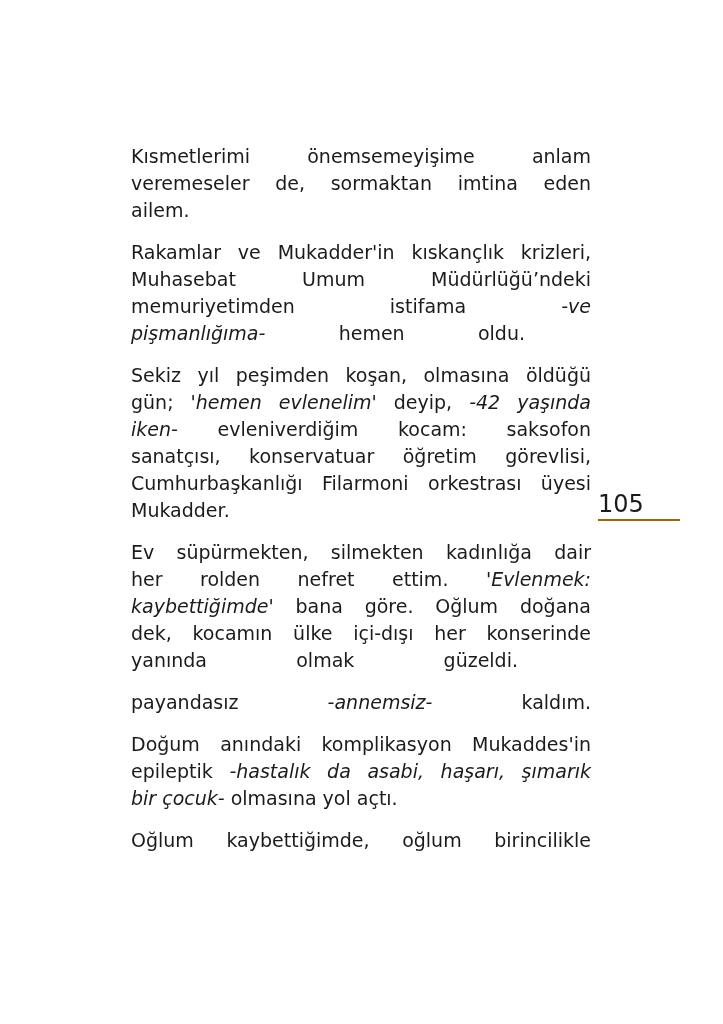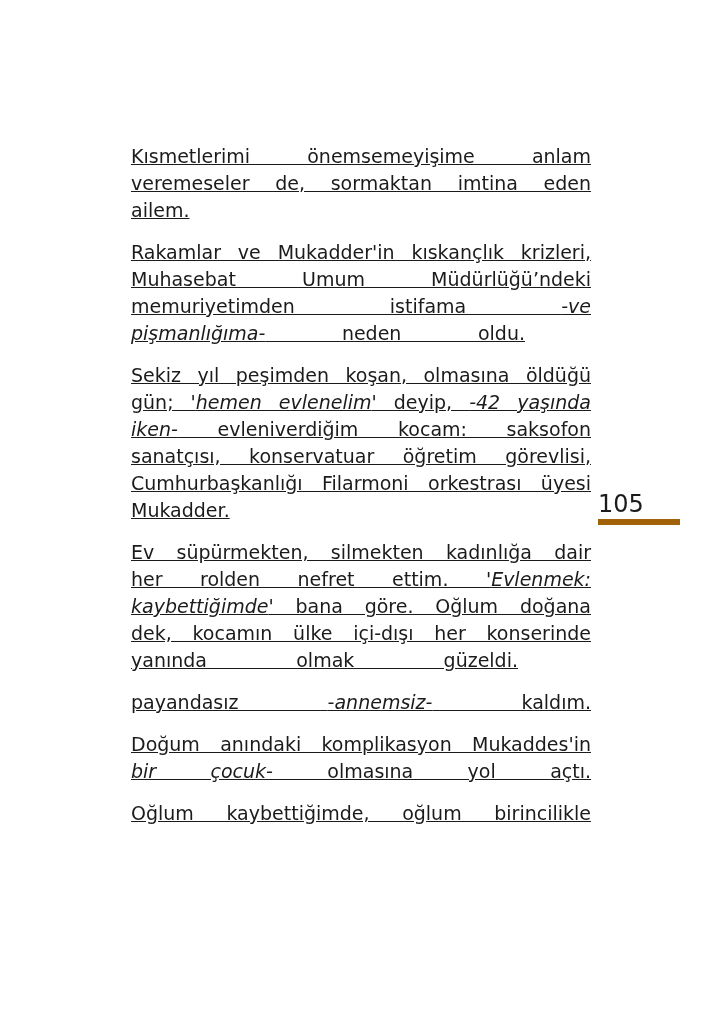--- a/index.html
+++ b/index.html
@@ -26,21 +26,20 @@
     width: 460px;
     font-size: 19px;
     line-height: 27px;
   }
   .para {
     margin: 0 0 15px 0;
   }
   .line {
     text-align: justify;
     text-align-last: justify;
-    text-decoration: underline;
   }
   
   .para:nth-of-type(1) .line:nth-of-type(3),
   .para:nth-of-type(3) .line:nth-of-type(6),
   .para:nth-of-type(5) .line:nth-of-type(2),
   .para:nth-of-type(6) .line:nth-of-type(3),
   .para:nth-of-type(7) .line:nth-of-type(2) {
     text-align-last: left;
   }
   
@@ -50,40 +49,40 @@
   em { font-style: italic; }
 
   .page-number-block {
     position: absolute;
     left: 598px;
     top: 491px;
     width: 82px;
     font-size: 24px;
     line-height: 26px;
     padding-bottom: 2px;
-    border-bottom: 6px solid #a16207;
+    border-bottom: 2px solid #a16207;
     text-align: left;
     color: #1b1b1b;
   }
 </style>
 </head>
 <body>
 
 <div class="page">
   <div class="text-column">
       <div class="para">
         <div class="line"><span>Kısmetlerimi önemsemeyişime anlam</span></div>
         <div class="line"><span>veremeseler de, sormaktan imtina eden</span></div>
         <div class="line"><span>ailem.</span></div>
       </div>
       <div class="para">
         <div class="line"><span>Rakamlar ve Mukadder'in kıskançlık krizleri,</span></div>
         <div class="line"><span>Muhasebat Umum Müdürlüğü’ndeki</span></div>
         <div class="line"><span>memuriyetimden istifama </span><em>-ve</em></div>
-        <div class="line"><em>pişmanlığıma-</em><span> neden oldu.</span></div>
+        <div class="line"><em>pişmanlığıma-</em><span> hemen oldu.</span></div>
       </div>
       <div class="para">
         <div class="line"><span>Sekiz yıl peşimden koşan, olmasına öldüğü</span></div>
         <div class="line"><span>gün; '</span><em>hemen evlenelim</em><span>' deyip, </span><em>-42 yaşında</em></div>
         <div class="line"><em>iken-</em><span> evleniverdiğim kocam: saksofon</span></div>
         <div class="line"><span>sanatçısı, konservatuar öğretim görevlisi,</span></div>
         <div class="line"><span>Cumhurbaşkanlığı Filarmoni orkestrası üyesi</span></div>
         <div class="line"><span>Mukadder.</span></div>
       </div>
       <div class="para">
@@ -91,20 +90,21 @@
         <div class="line"><span>her rolden nefret ettim. '</span><em>Evlenmek:</em></div>
         <div class="line"><em>kaybettiğimde</em><span>' bana göre. Oğlum doğana</span></div>
         <div class="line"><span>dek, kocamın ülke içi-dışı her konserinde</span></div>
         <div class="line"><span>yanında olmak güzeldi.</span></div>
       </div>
       <div class="para">
         <div class="line"><span>payandasız </span><em>-annemsiz-</em><span> kaldım.</span></div>
       </div>
       <div class="para">
         <div class="line"><span>Doğum anındaki komplikasyon Mukaddes'in</span></div>
+        <div class="line"><span>epileptik </span><em>-hastalık da asabi, haşarı, şımarık</em></div>
         <div class="line"><em>bir çocuk-</em><span> olmasına yol açtı.</span></div>
       </div>
       <div class="para">
         <div class="line"><span>Oğlum kaybettiğimde, oğlum birincilikle</span></div>
       </div>
     </div>
   <div class="page-number-block">
     <span>105</span>
   </div>
 </div>

